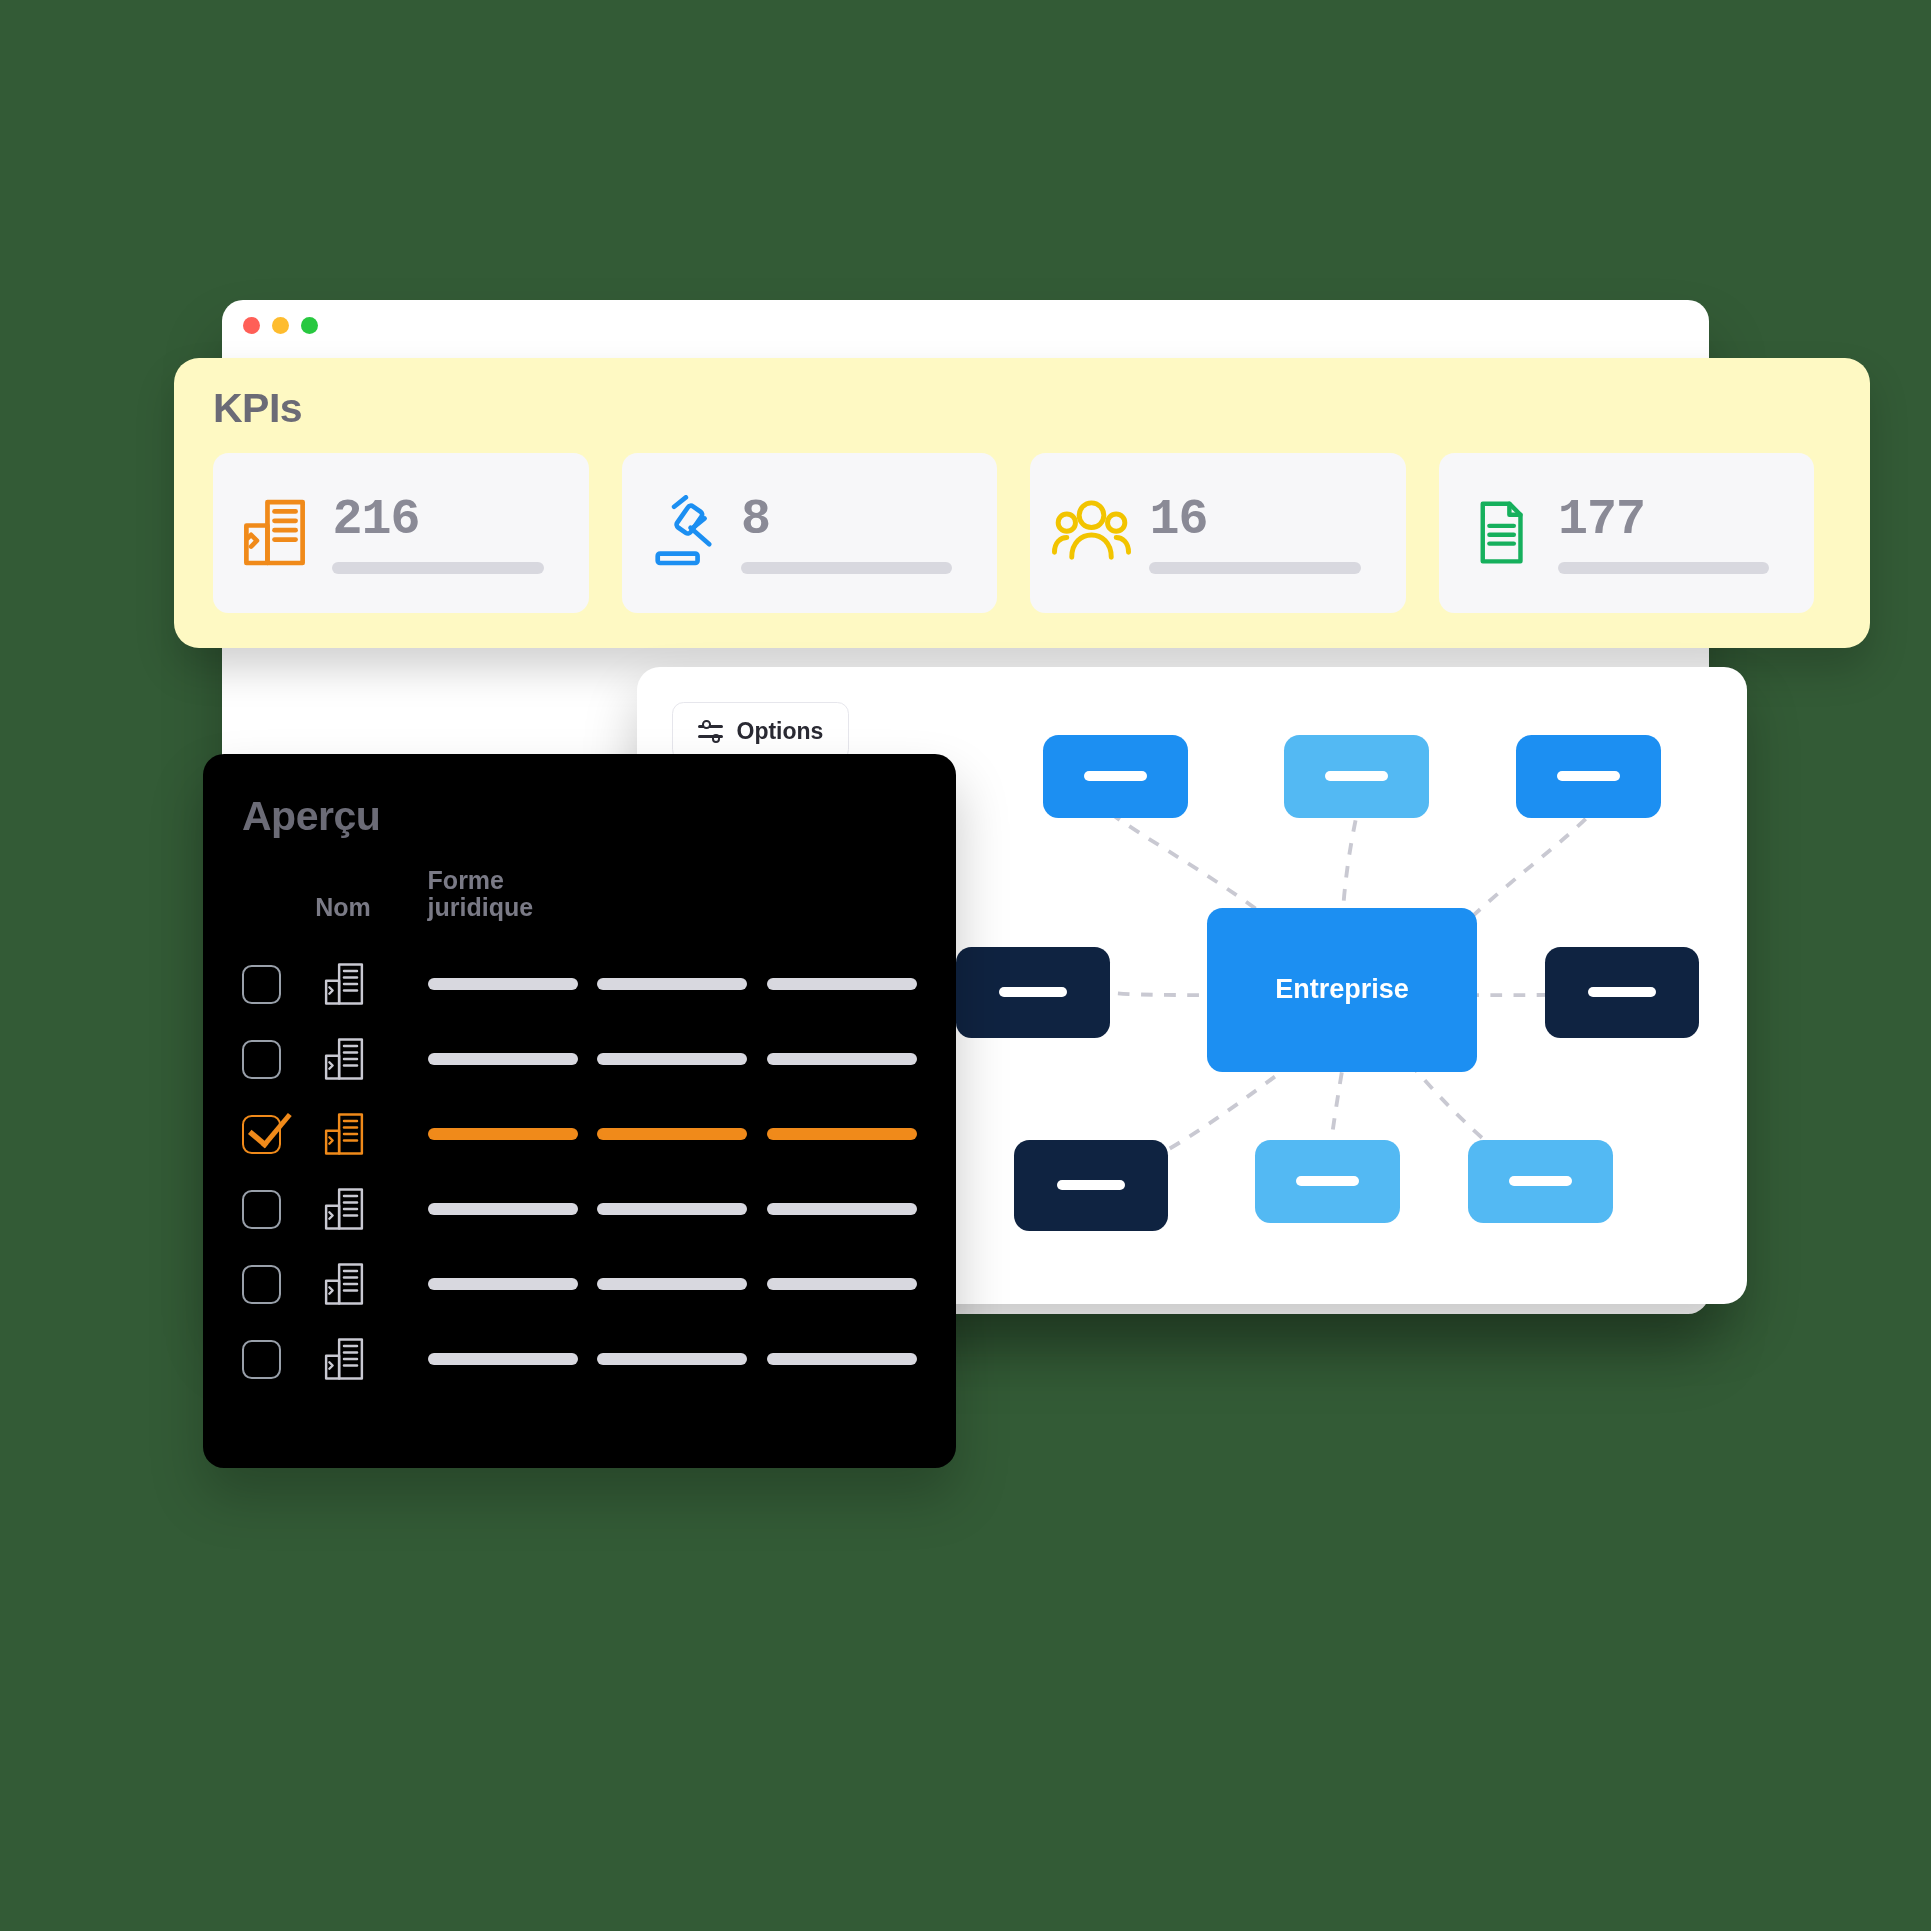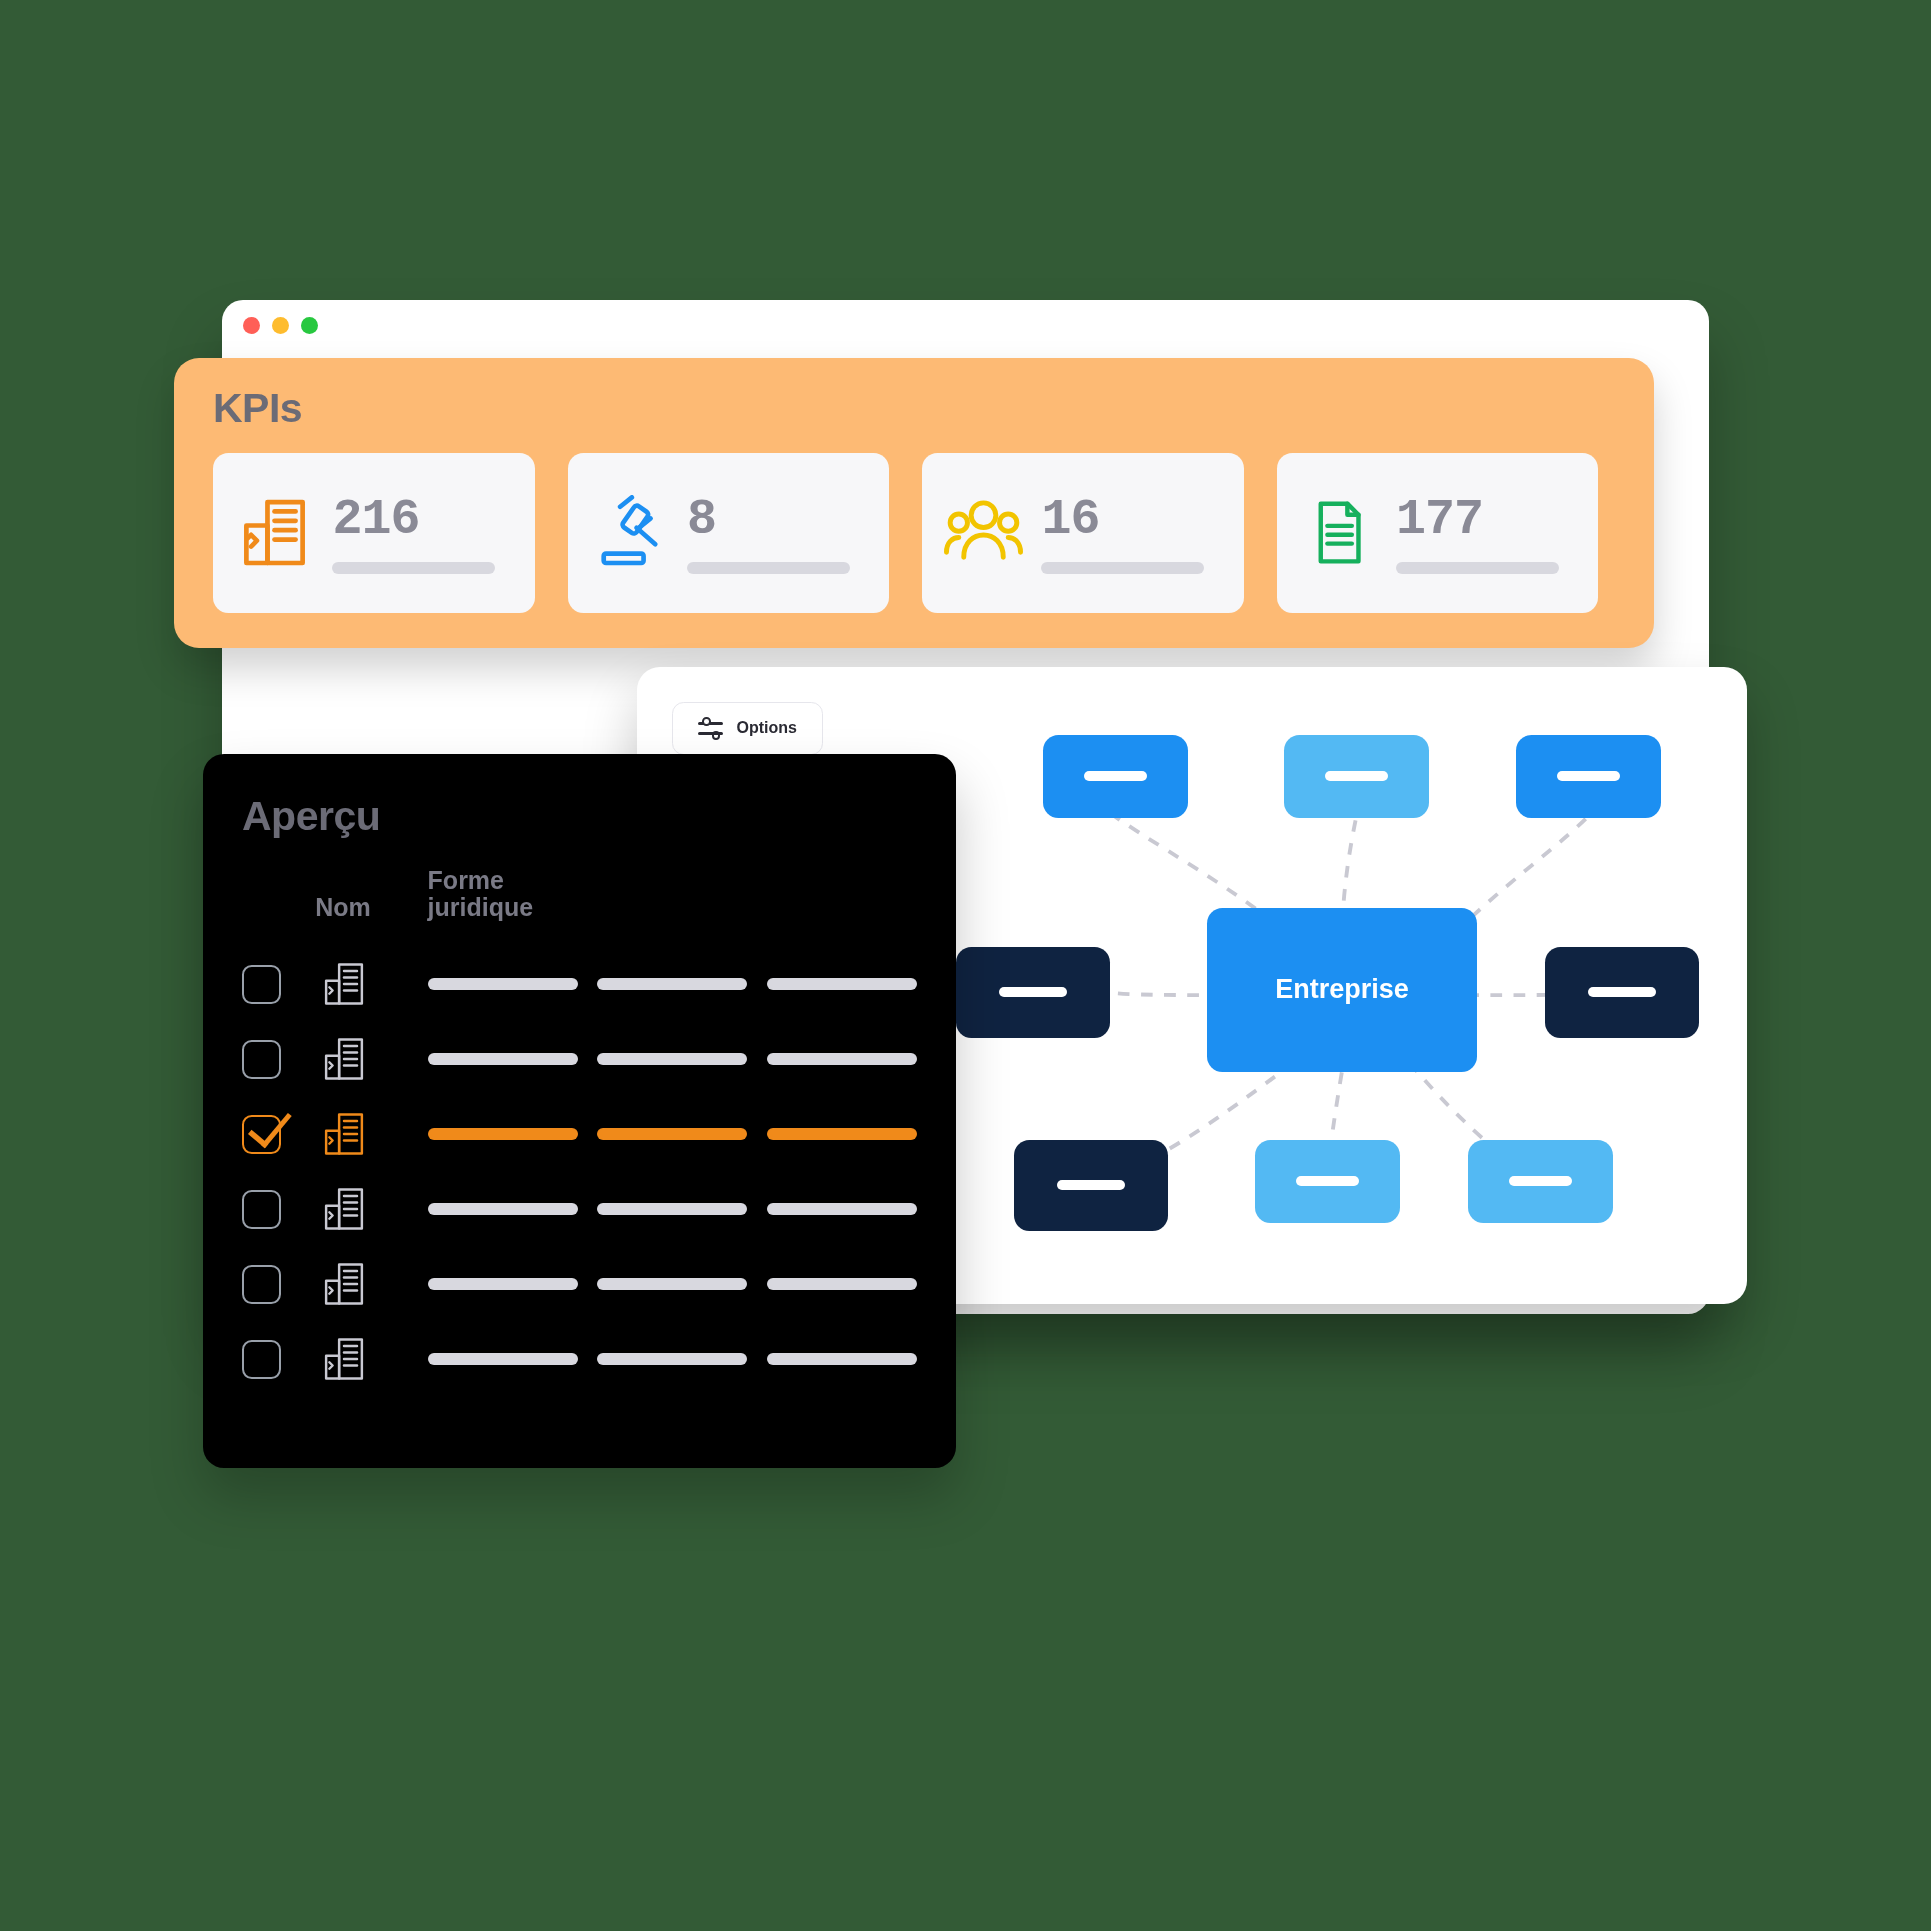--- a/index.html
+++ b/index.html
@@ -38,22 +38,22 @@
     color:#c7c7cf; font-size:19.3px; font-weight:600;
     background:#fff;
   }
   .generate-row .doc-ico { width:25px; height:29px; border:1.9px solid #e0e0e6; border-radius:2.9px; position:relative;}
   .generate-row .doc-ico::after{content:"";position:absolute;left:3.9px;right:3.9px;top:5.8px;height:2.9px;background:#e0e0e6;box-shadow:0 5.8px 0 #e0e0e6,0 11.6px 0 #e0e0e6;}
 
   
   .kpi-panel {
     position: absolute;
     left: 29px; top: 116px;
-    width: 1480px; height: 290px;
-    background: #fdba74;
+    width: 1696px; height: 290px;
+    background: #fef9c3;
     border-radius: 25px;
     box-shadow: 0 21px 39px rgba(0,0,0,0.18);
     padding: 27px 56px 33px 39px;
   }
   .kpi-title { font-size: 41px; font-weight: 800; color:#6b6b76; margin-bottom: 21px; letter-spacing:-0.5px;}
   .kpi-row { display:flex; gap: 33px; }
   .kpi-card {
     flex:1; height:160px; background:#f7f7f9; border-radius:15.4px;
     display:flex; align-items:center; padding: 0 21px; gap:17.4px;
   }
@@ -67,21 +67,21 @@
     position:absolute;
     left:492px; top:425px;
     width:1110px; height:637px;
     background:#fff; border-radius:23px;
     box-shadow: 0 29px 53px rgba(0,0,0,0.22);
     padding: 35px;
   }
   .options-chip {
     display:inline-flex; align-items:center; gap:13.5px;
     border:1px solid #e6e6ec; border-radius:11.6px;
-    padding: 15.4px 25px; font-weight:800; color:#2a2a33; font-size:16px;
+    padding: 15.4px 25px; font-weight:800; color:#2a2a33; font-size:23px;
   }
   .sliders-ico { width:25px; height:21px; position:relative; }
   .sliders-ico::before, .sliders-ico::after {
     content:""; position:absolute; left:0; right:0; height:2.9px; background:#2a2a33; border-radius:1.9px;
   }
   .sliders-ico::before{ top:3.9px; }
   .sliders-ico::after{ bottom:3.9px; }
   .sliders-ico .knob1,.sliders-ico .knob2{ position:absolute; width:8.7px;height:8.7px;border:2.9px solid #2a2a33;background:#fff;border-radius:50%; top:-1px;}
   .sliders-ico .knob1{left:3.9px;}
   .sliders-ico .knob2{left:13.5px; top:auto; bottom:-1px;}

